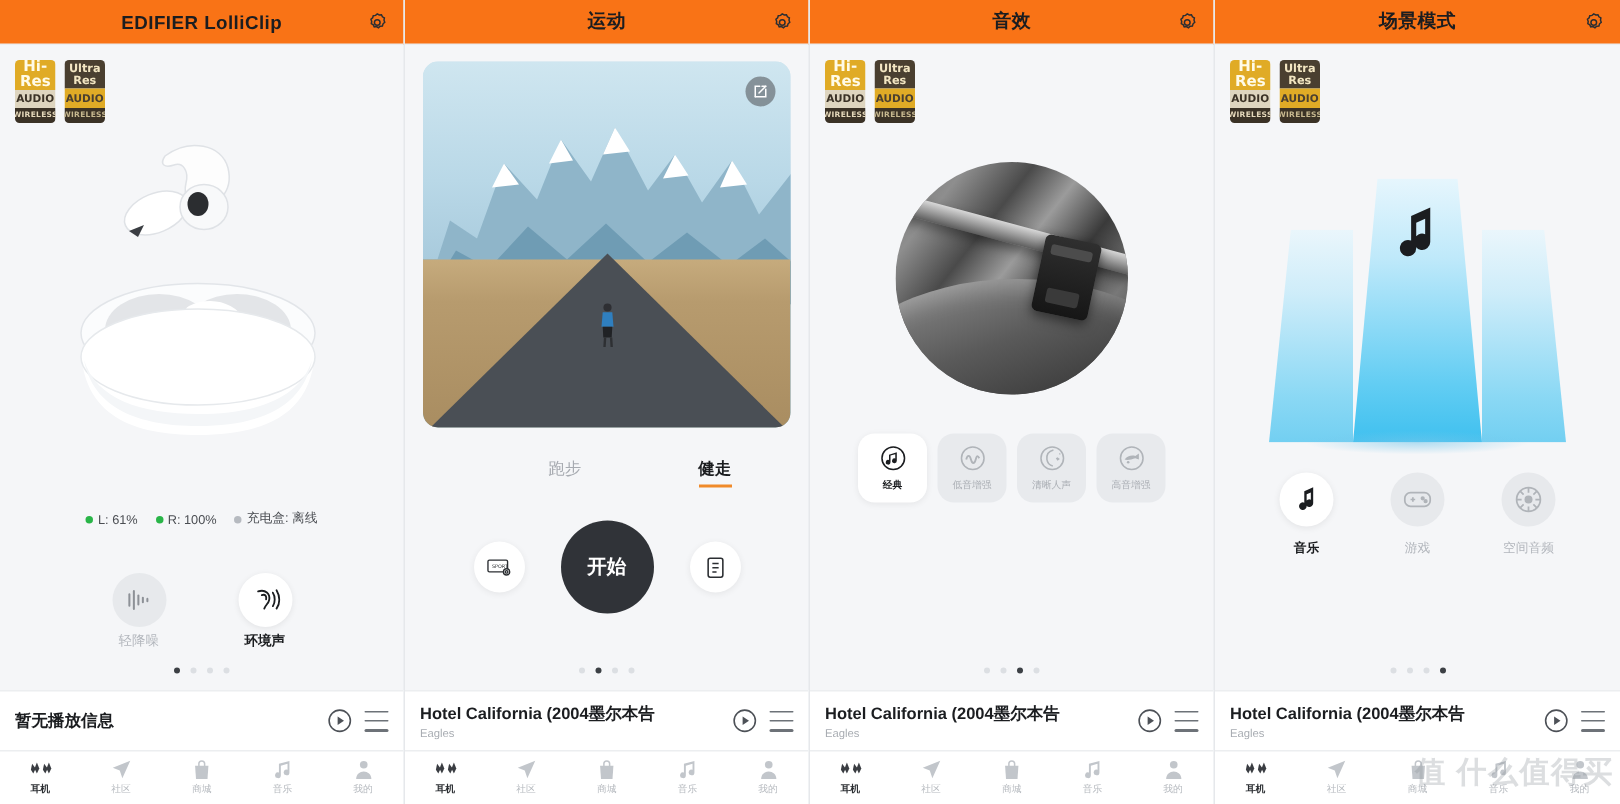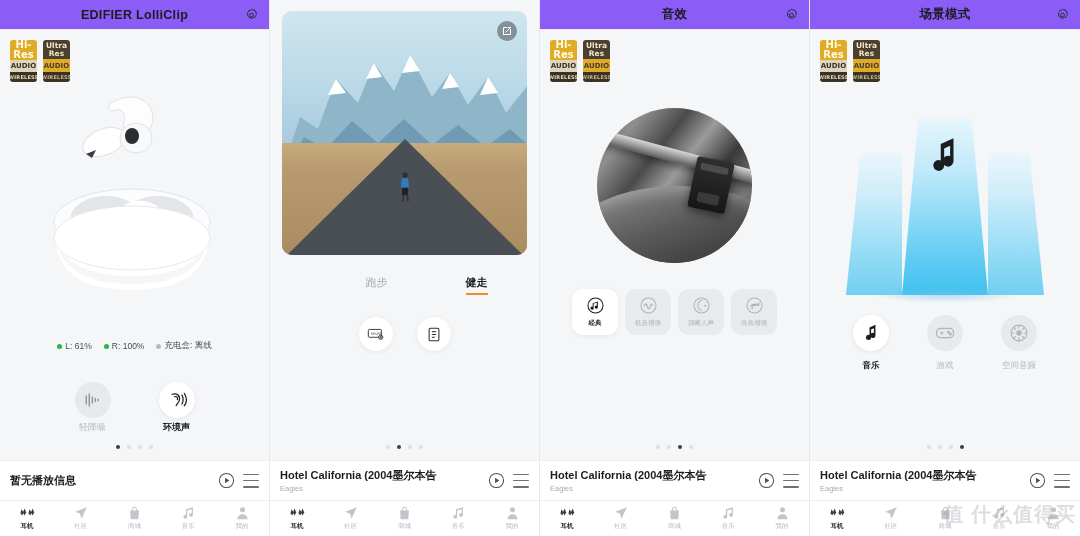--- a/index.html
+++ b/index.html
@@ -16,21 +16,21 @@
     display: flex; flex-direction: column;
     background: #f5f6f8;
     border-right: 1px solid #e6e8eb;
     overflow: hidden;
   }
   .phone:last-child { border-right: none; }
 
   
   .topbar {
     height: 30px; min-height: 30px;
-    background: #8b5cf6;
+    background: #f97316;
     display: flex; align-items: center; justify-content: center;
     position: relative;
     border-bottom: 1px solid #eceef0;
   }
   .topbar-title {
     font-size: 12.5px; font-weight: bold; color: #1b1d20;
     letter-spacing: .3px;
   }
   .gear {
     position: absolute; right: 10px; top: 50%; transform: translateY(-50%);
@@ -437,20 +437,29 @@
               <circle cx="10" cy="6" r="4"></circle>
               <path d="M2 21c0-5 4-8 8-8s8 3 8 8z"></path>
             </svg>
         </span>
         <span class="tab-lab">我的</span>
       </div>
     </div>
   </div>
 
   <div class="phone">
+    <div class="topbar">
+      <div class="topbar-title">运动</div>
+      <span class="gear">
+        <svg viewBox="0 0 24 24" width="15" height="15" fill="none" stroke="#2b2e32" stroke-width="1.6">
+          <path d="M12 2.8l2.1 1.2 2.4-.3 1 2.2 2.1 1.2-.4 2.4.8 2.3-1.8 1.6-.7 2.3-2.4.3-1.8 1.6-2.1-1.2-2.4.3-1-2.2-2.1-1.2.4-2.4-.8-2.3 1.8-1.6.7-2.3 2.4-.3z"></path>
+          <circle cx="12" cy="12" r="3"></circle>
+        </svg>
+      </span>
+    </div>
 
     <div class="body">
       <div class="hero">
         <div class="hero-sky"></div>
         <svg class="hero-mt" viewBox="0 0 246 140" width="246" height="140" style="top:22px">
           <path d="M0 140 L18 84 L36 96 L54 46 L76 70 L92 30 L112 58 L128 22 L150 64 L168 40 L186 72 L206 44 L224 80 L246 52 L246 140 Z" fill="#8fb5c9"></path>
           <path d="M92 30 L84 46 L100 44 Z M128 22 L120 40 L138 38 Z M206 44 L198 62 L216 60 Z M54 46 L46 62 L64 60 Z M168 40 L160 56 L177 54 Z" fill="#ffffff"></path>
           <path d="M0 140 L22 104 L44 116 L70 88 L96 110 L122 86 L150 112 L176 92 L204 114 L228 96 L246 112 L246 140 Z" fill="#6f9cb4"></path>
         </svg>
         <div class="hero-ground"></div>
@@ -479,20 +488,21 @@
 
       <div class="sport-ctrl">
         <div class="sc-small">
           <svg viewBox="0 0 26 20" width="17" height="14" fill="none" stroke="#2b2e32" stroke-width="1.4">
             <rect x="2" y="3" width="20" height="12" rx="1.5"></rect>
             <text x="6" y="11" font-size="5" fill="#2b2e32" stroke="none" font-family="DejaVu Sans">SPORT</text>
             <circle cx="21" cy="15" r="3.2" fill="#ffffff"></circle>
             <circle cx="21" cy="15" r="1.3"></circle>
           </svg>
         </div>
+        <div class="sc-start">开始</div>
         <div class="sc-small">
           <svg viewBox="0 0 20 24" width="14" height="17" fill="none" stroke="#2b2e32" stroke-width="1.5">
             <rect x="3" y="3" width="14" height="18" rx="2"></rect>
             <line x1="7" y1="8" x2="13" y2="8"></line>
               <line x1="7" y1="12" x2="13" y2="12"></line>
               <line x1="7" y1="16" x2="11" y2="16"></line>
           </svg>
         </div>
       </div>
     </div>

